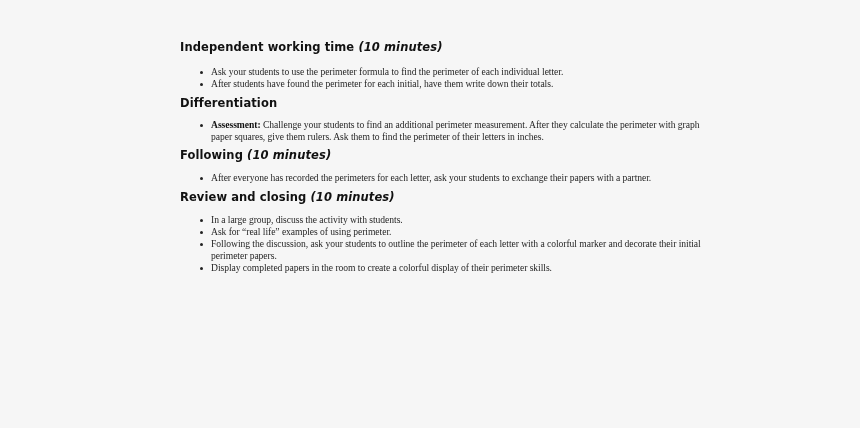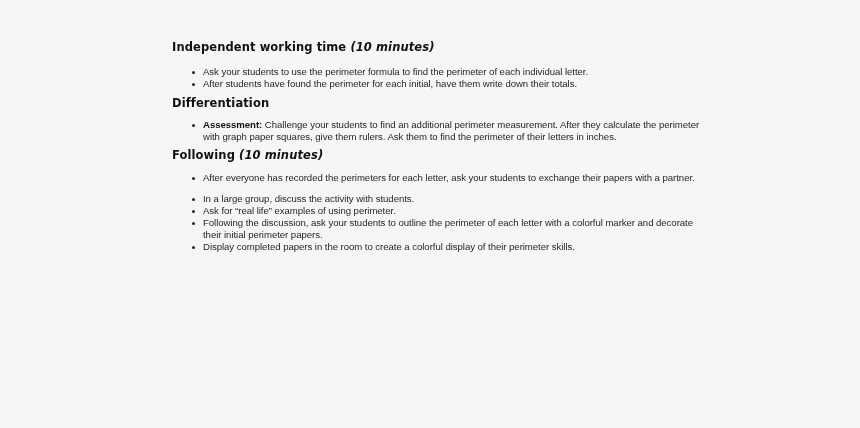--- a/index.html
+++ b/index.html
@@ -10,21 +10,21 @@
     body {
       width: 860px;
       height: 428px;
       overflow: hidden;
       position: relative;
       font-family: "DejaVu Sans", sans-serif;
       color: #1a1a1a;
     }
     .doc {
       position: absolute;
-      left: 172px;
+      left: 180px;
       top: 39px;
       width: 540px;
     }
     .section { margin: 0; }
     h2 {
       font-family: "DejaVu Sans", sans-serif;
       font-size: 11.5px;
       font-weight: bold;
       margin: 0;
       line-height: 16px;
@@ -35,21 +35,21 @@
       font-style: italic;
     }
     ul {
       list-style: none;
       margin: 0;
       padding: 0;
     }
     li {
       position: relative;
       padding-left: 31px;
-      font-family: Liberation Sans, sans-serif;
+      font-family: Liberation Serif, serif;
       font-size: 9.6px;
       line-height: 12px;
       color: #262626;
       letter-spacing: -0.05px;
     }
     li::before {
       content: "";
       position: absolute;
       left: 20px;
       top: 4.5px;
@@ -85,20 +85,21 @@
   </section>
 
   <section class="section" id="sec-assessment">
     <h2><span>Following</span> <span class="dur">(10 minutes)</span></h2>
     <ul>
       <li><span>After everyone has recorded the perimeters for each letter, ask your students to exchange their papers with a partner.</span></li>
     </ul>
   </section>
 
   <section class="section" id="sec-review">
+    <h2><span>Review and closing</span> <span class="dur">(10 minutes)</span></h2>
     <ul>
       <li><span>In a large group, discuss the activity with students.</span></li>
       <li><span>Ask for “real life” examples of using perimeter.</span></li>
       <li><span>Following the discussion, ask your students to outline the perimeter of each letter with a colorful marker and decorate their initial perimeter papers.</span></li>
       <li><span>Display completed papers in the room to create a colorful display of their perimeter skills.</span></li>
     </ul>
   </section>
 
 </div>
 

